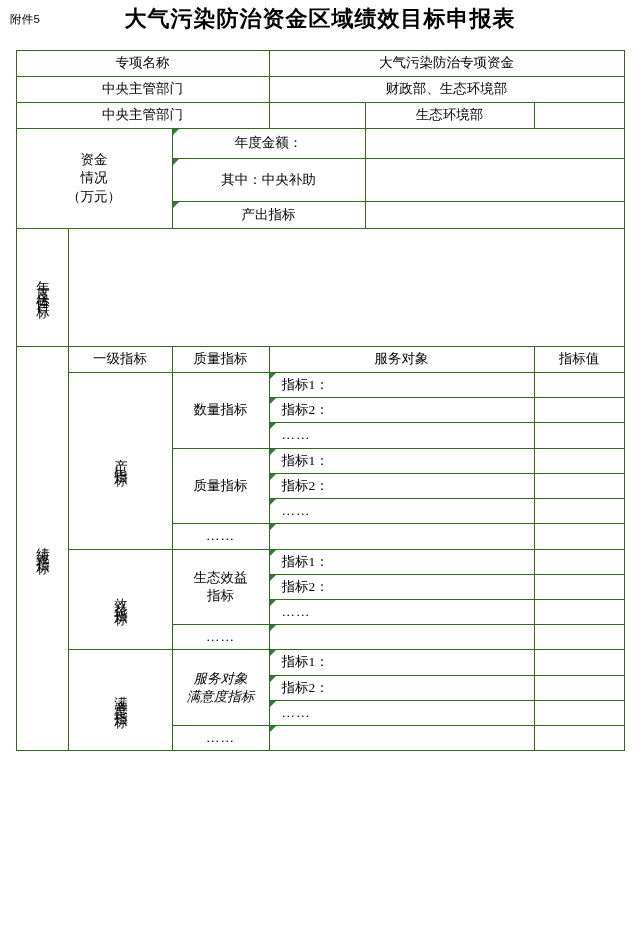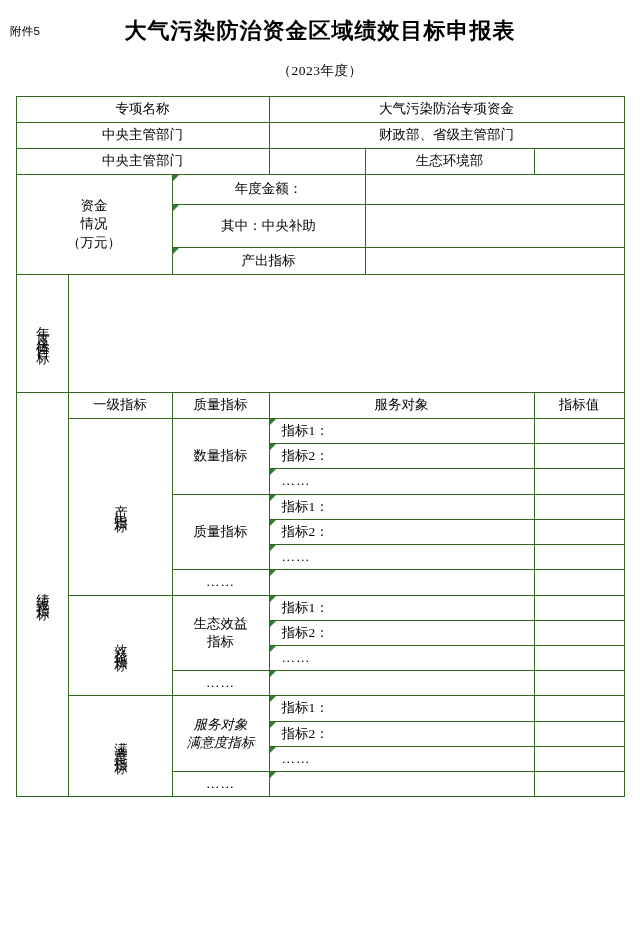--- a/index.html
+++ b/index.html
@@ -27,21 +27,21 @@
     top: 8px;
     font-family: "Liberation Sans", "DejaVu Sans", sans-serif;
     font-size: 11.5px;
     letter-spacing: 0.3px;
   }
   .doc-title {
     text-align: center;
     font-size: 22px;
     font-weight: bold;
     letter-spacing: 1px;
-    margin: 16px;
+    margin: 4px;
     font-family: "Liberation Serif", "DejaVu Serif", serif;
   }
   .doc-subtitle {
     text-align: center;
     font-size: 13.5px;
     margin-top: 13px;
     letter-spacing: 0.5px;
   }
   table.main {
     border-collapse: collapse;
@@ -82,41 +82,40 @@
   .two-line { line-height: 1.45; }
 </style>
 </head>
 <body>
 
 <div class="page">
 
   <div class="attach-label">附件5</div>
 
   <div class="doc-title">大气污染防治资金区域绩效目标申报表</div>
-  <div class="doc-subtitle">（2023年度）</div>
 
   <table class="main">
     <colgroup>
       <col style="width:52px">
       <col style="width:104px">
       <col style="width:97px">
       <col style="width:96px">
       <col style="width:169px">
       <col style="width:90px">
     </colgroup>
     <tbody>
 
       <tr class="row-h">
         <td colspan="3">专项名称</td>
         <td colspan="3">大气污染防治专项资金</td>
       </tr>
 
       <tr class="row-h">
         <td colspan="3">中央主管部门</td>
-        <td colspan="3">财政部、省级主管部门</td>
+        <td colspan="3">财政部、生态环境部</td>
       </tr>
 
       <tr class="row-h">
         <td colspan="3">中央主管部门</td>
         <td></td>
         <td>生态环境部</td>
         <td></td>
       </tr>
 
       <tr style="height:30px">

